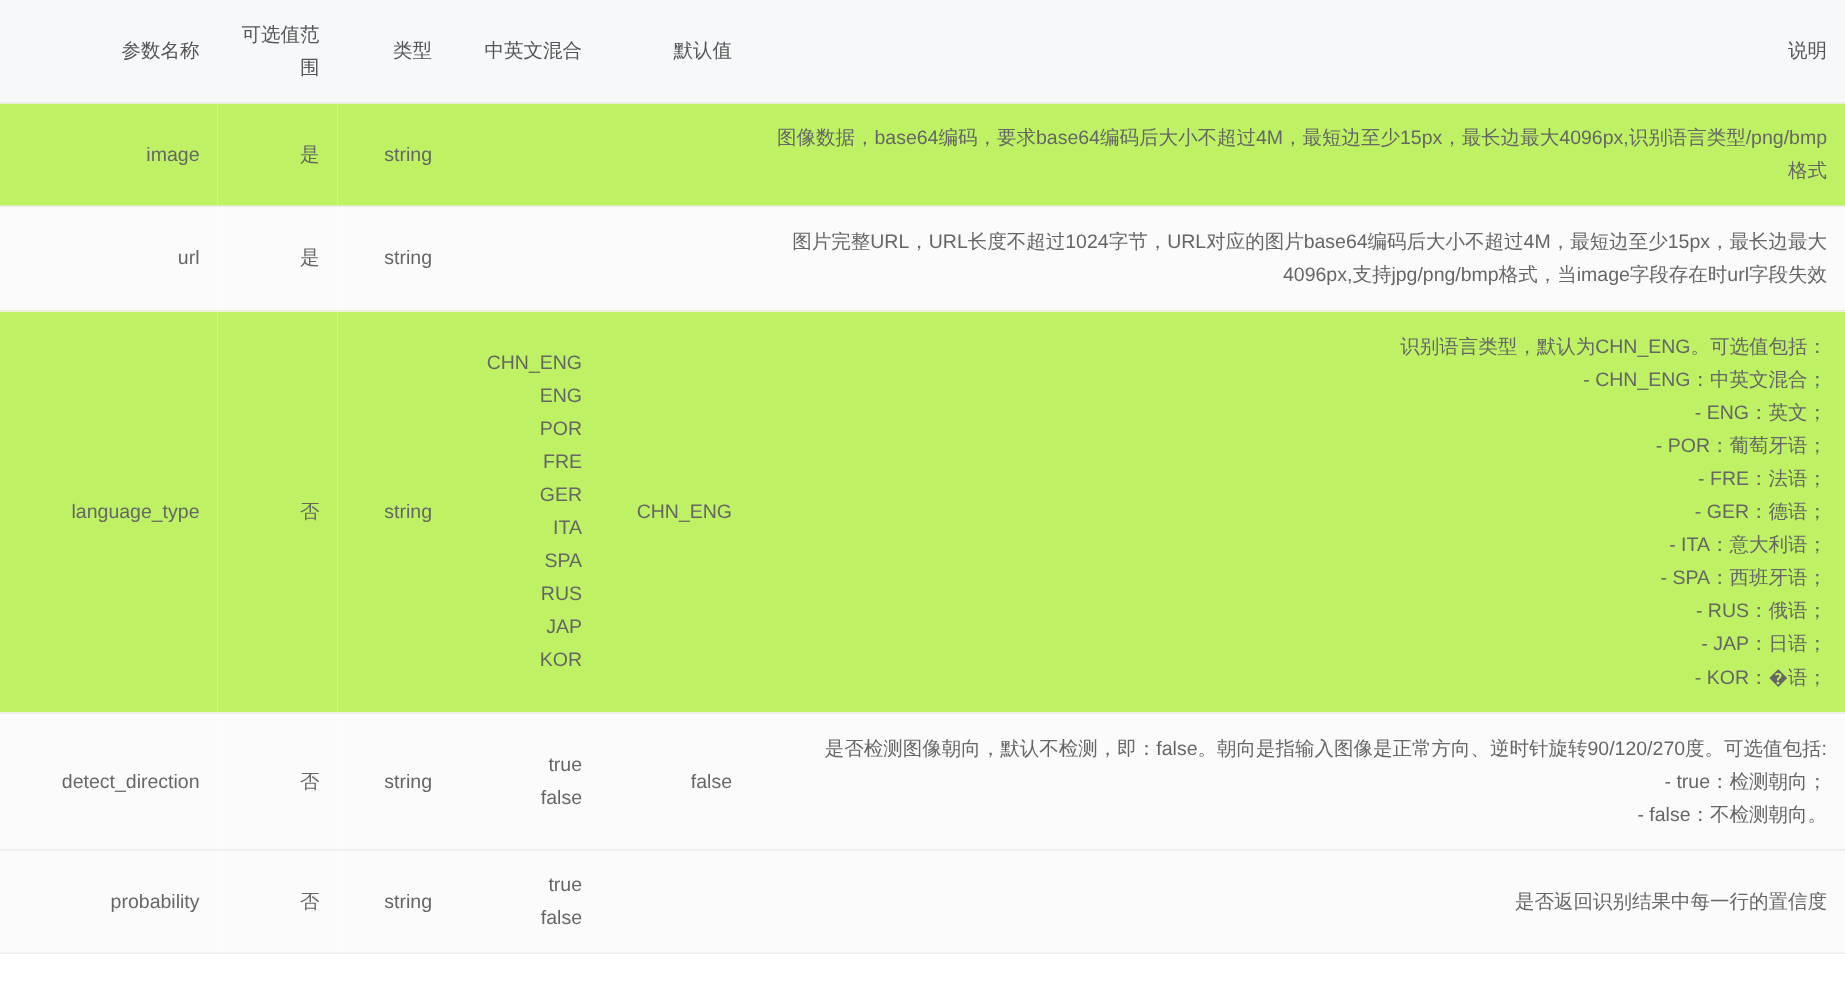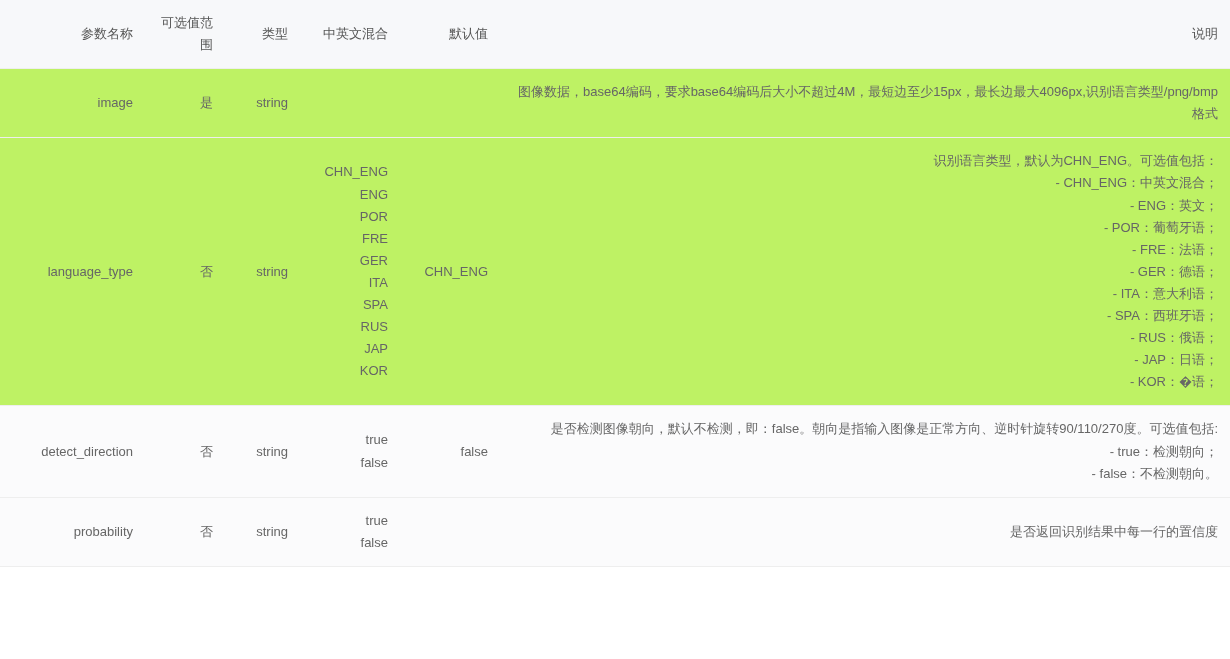--- a/index.html
+++ b/index.html
@@ -68,20 +68,28 @@
   </thead>
   <tbody>
       <tr class="even">
         <td>image</td>
         <td>是</td>
         <td>string</td>
         <td class="pre-line"></td>
         <td></td>
         <td class="pre-line">图像数据，base64编码，要求base64编码后大小不超过4M，最短边至少15px，最长边最大4096px,识别语言类型/png/bmp格式</td>
       </tr>
+      <tr class="odd">
+        <td>url</td>
+        <td>是</td>
+        <td>string</td>
+        <td class="pre-line"></td>
+        <td></td>
+        <td class="pre-line">图片完整URL，URL长度不超过1024字节，URL对应的图片base64编码后大小不超过4M，最短边至少15px，最长边最大4096px,支持jpg/png/bmp格式，当image字段存在时url字段失效</td>
+      </tr>
       <tr class="even">
         <td>language_type</td>
         <td>否</td>
         <td>string</td>
         <td class="pre-line">CHN_ENG
 ENG
 POR
 FRE
 GER
 ITA
@@ -102,21 +110,21 @@
 - JAP：日语；
 - KOR：�语；</td>
       </tr>
       <tr class="odd">
         <td>detect_direction</td>
         <td>否</td>
         <td>string</td>
         <td class="pre-line">true
 false</td>
         <td>false</td>
-        <td class="pre-line">是否检测图像朝向，默认不检测，即：false。朝向是指输入图像是正常方向、逆时针旋转90/110/270度。可选值包括:
+        <td class="pre-line">是否检测图像朝向，默认不检测，即：false。朝向是指输入图像是正常方向、逆时针旋转90/120/270度。可选值包括:
 - true：检测朝向；
 - false：不检测朝向。</td>
       </tr>
       <tr class="odd">
         <td>probability</td>
         <td>否</td>
         <td>string</td>
         <td class="pre-line">true
 false</td>
         <td></td>

